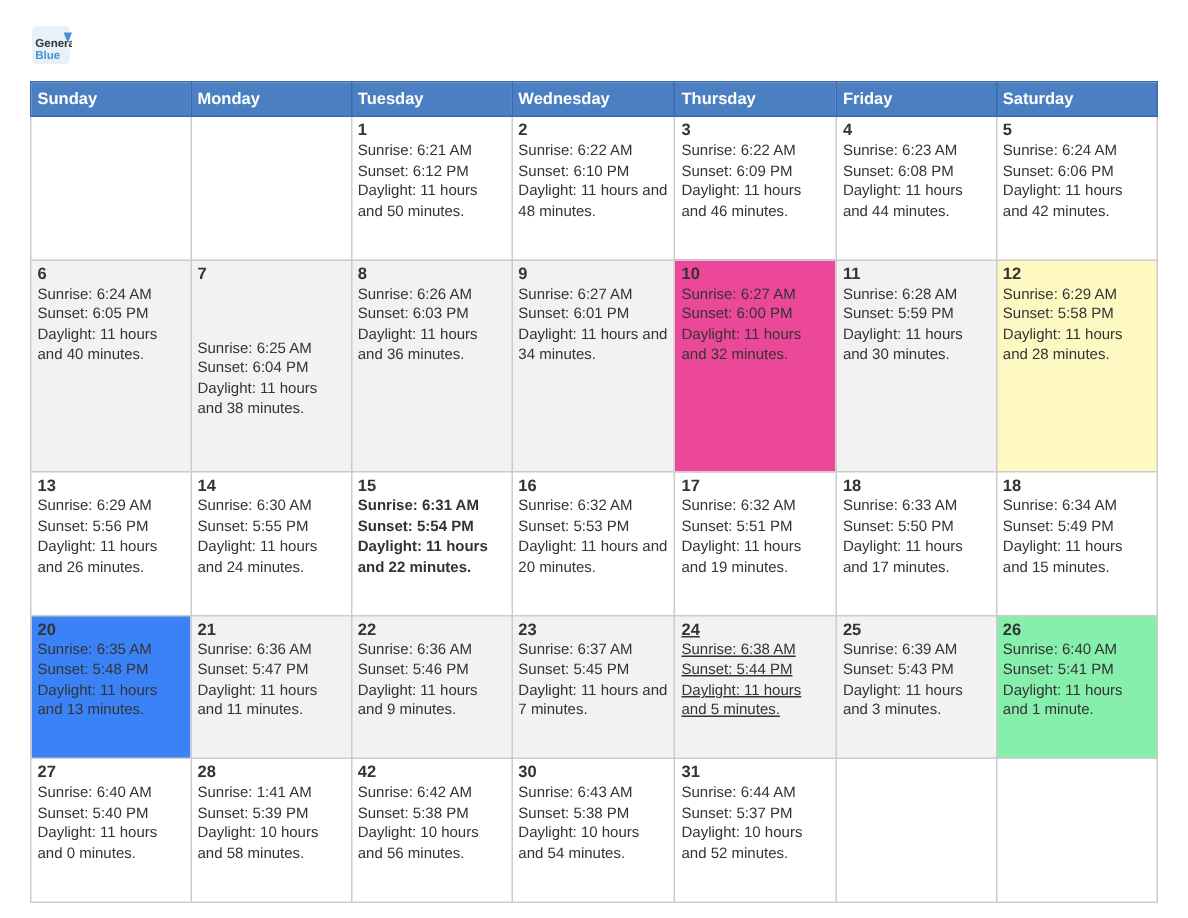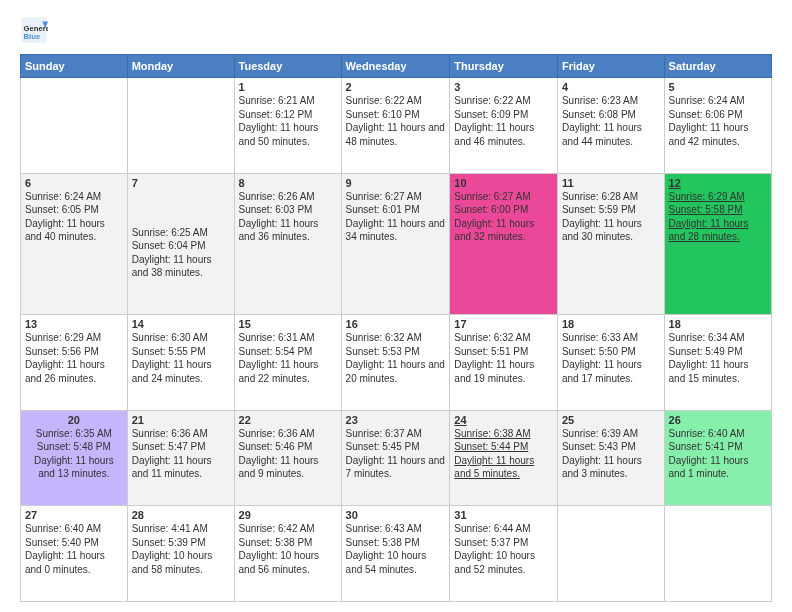--- a/index.html
+++ b/index.html
@@ -185,21 +185,21 @@
             <div class="day-info" style="white-space: pre-line;">Sunrise: 6:27 AM
 Sunset: 6:00 PM
 Daylight: 11 hours and 32 minutes.</div>
           </td>
           <td style="background: rgb(242, 242, 242);">
             <span class="day-number">11</span>
             <div class="day-info" style="white-space: pre-line;">Sunrise: 6:28 AM
 Sunset: 5:59 PM
 Daylight: 11 hours and 30 minutes.</div>
           </td>
-          <td style="background: #22c55e; text-decoration: underline;">
+          <td style="background: #fef9c3;">
             <span class="day-number">12</span>
             <div class="day-info" style="white-space: pre-line;">Sunrise: 6:29 AM
 Sunset: 5:58 PM
 Daylight: 11 hours and 28 minutes.</div>
           </td>
         </tr>
         <tr>
           <td>
             <span class="day-number">13</span>
             <div class="day-info" style="white-space: pre-line;">Sunrise: 6:29 AM
@@ -207,21 +207,21 @@
 Daylight: 11 hours and 26 minutes.</div>
           </td>
           <td>
             <span class="day-number">14</span>
             <div class="day-info" style="white-space: pre-line;">Sunrise: 6:30 AM
 Sunset: 5:55 PM
 Daylight: 11 hours and 24 minutes.</div>
           </td>
           <td>
             <span class="day-number">15</span>
-            <div class="day-info" style="white-space: pre-line;">Sunrise: 6:31 AM
+            <div class="day-info" style="white-space: pre-line; font-weight: bold;">Sunrise: 6:31 AM
 Sunset: 5:54 PM
 Daylight: 11 hours and 22 minutes.</div>
           </td>
           <td>
             <span class="day-number">16</span>
             <div class="day-info" style="white-space: pre-line;">Sunrise: 6:32 AM
 Sunset: 5:53 PM
 Daylight: 11 hours and 20 minutes.</div>
           </td>
           <td>
@@ -237,21 +237,21 @@
 Daylight: 11 hours and 17 minutes.</div>
           </td>
           <td>
             <span class="day-number">18</span>
             <div class="day-info" style="white-space: pre-line;">Sunrise: 6:34 AM
 Sunset: 5:49 PM
 Daylight: 11 hours and 15 minutes.</div>
           </td>
         </tr>
         <tr>
-          <td style="background: #c4b5fd; text-align: center;">
+          <td style="background: #3b82f6;">
             <span class="day-number">20</span>
             <div class="day-info" style="white-space: pre-line;">Sunrise: 6:35 AM
 Sunset: 5:48 PM
 Daylight: 11 hours and 13 minutes.</div>
           </td>
           <td style="background: rgb(242, 242, 242);">
             <span class="day-number">21</span>
             <div class="day-info" style="white-space: pre-line;">Sunrise: 6:36 AM
 Sunset: 5:47 PM
 Daylight: 11 hours and 11 minutes.</div>
@@ -289,26 +289,26 @@
         </tr>
         <tr>
           <td>
             <span class="day-number">27</span>
             <div class="day-info" style="white-space: pre-line;">Sunrise: 6:40 AM
 Sunset: 5:40 PM
 Daylight: 11 hours and 0 minutes.</div>
           </td>
           <td>
             <span class="day-number">28</span>
-            <div class="day-info" style="white-space: pre-line;">Sunrise: 4:41 AM
+            <div class="day-info" style="white-space: pre-line;">Sunrise: 1:41 AM
 Sunset: 5:39 PM
 Daylight: 10 hours and 58 minutes.</div>
           </td>
           <td>
-            <span class="day-number">29</span>
+            <span class="day-number">42</span>
             <div class="day-info" style="white-space: pre-line;">Sunrise: 6:42 AM
 Sunset: 5:38 PM
 Daylight: 10 hours and 56 minutes.</div>
           </td>
           <td>
             <span class="day-number">30</span>
             <div class="day-info" style="white-space: pre-line;">Sunrise: 6:43 AM
 Sunset: 5:38 PM
 Daylight: 10 hours and 54 minutes.</div>
           </td>

